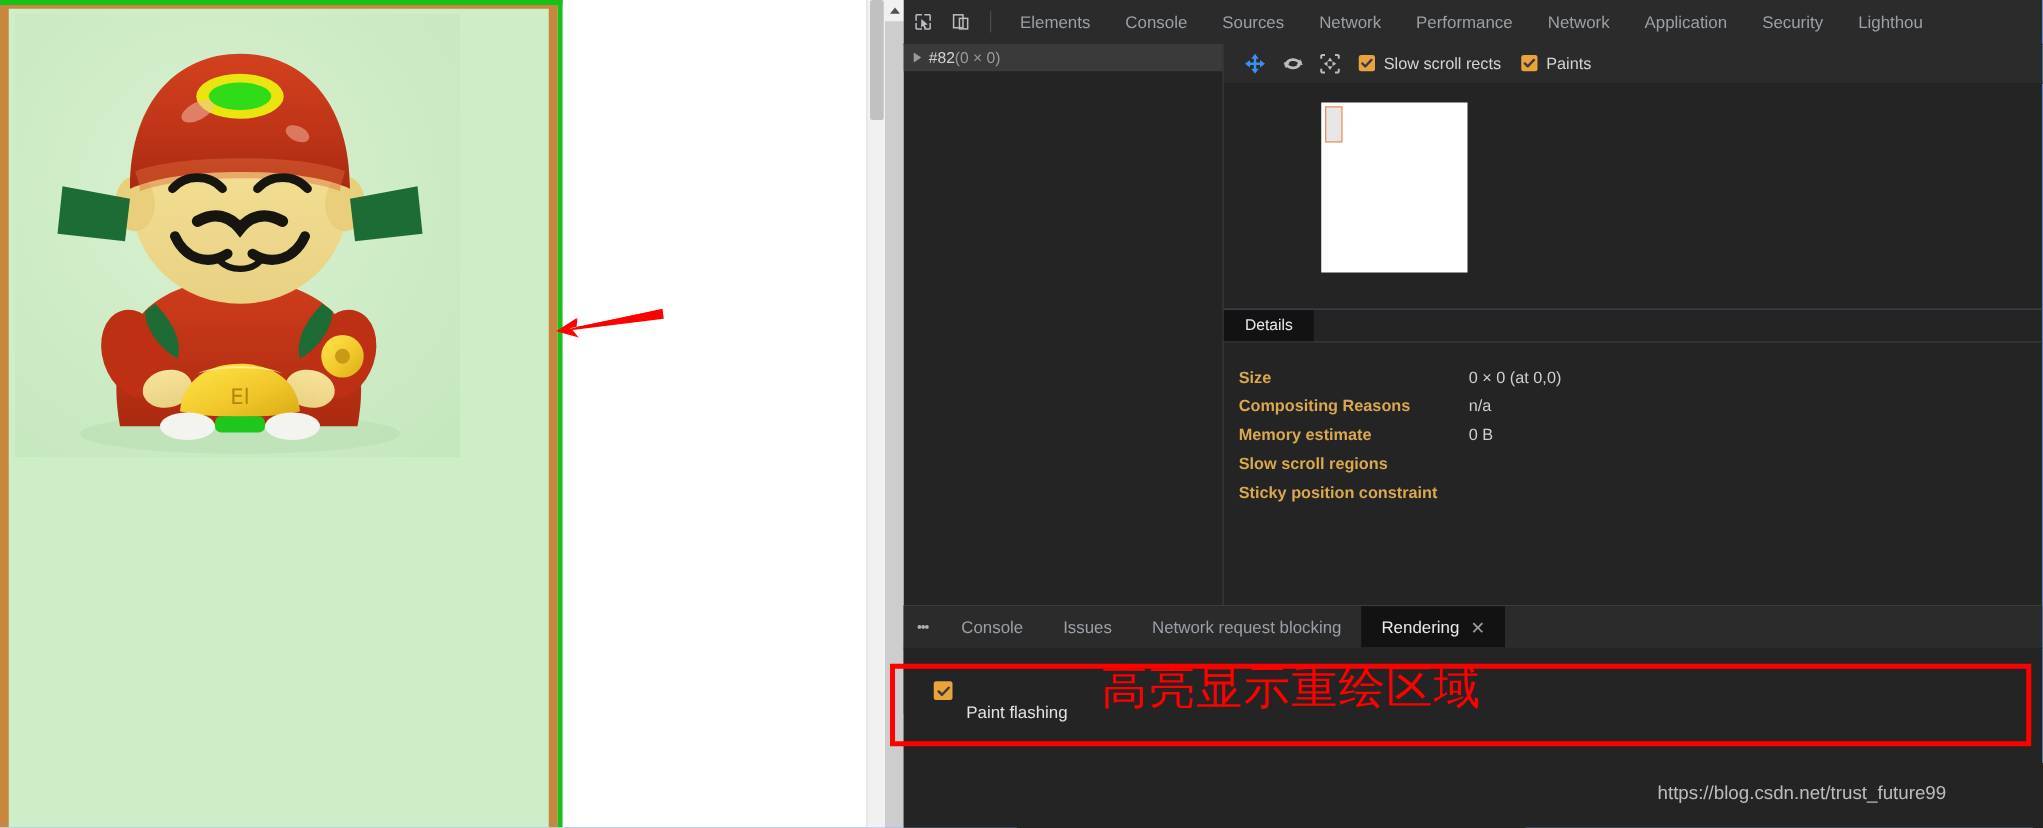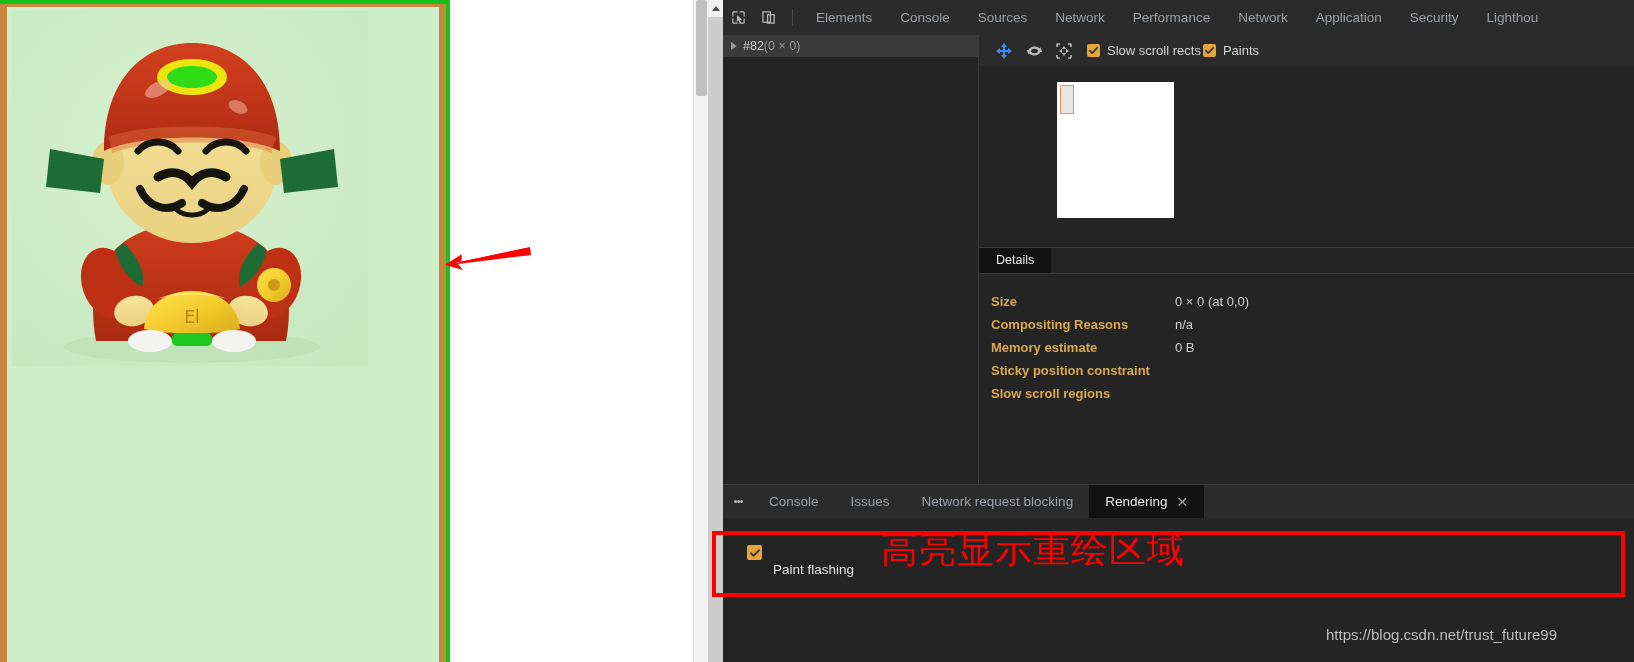--- a/index.html
+++ b/index.html
@@ -366,21 +366,21 @@
 
       <div class="lt-check-wrap">
         <span class="cb">
           <svg width="11" height="11" viewBox="0 0 12 12" xmlns="http://www.w3.org/2000/svg">
             <path d="M2 6.2 L4.6 8.8 L10 3.2" stroke="#3b3b3b" stroke-width="2" fill="none" stroke-linecap="round" stroke-linejoin="round"></path>
           </svg>
         </span>
         <span class="lt-check-label">Slow scroll rects</span>
       </div>
 
-      <div class="lt-check-wrap" style="margin-left:2px;text-align:right;">
+      <div class="lt-check-wrap" style="margin-left:16px;text-align:right;">
         <span class="cb">
           <svg width="11" height="11" viewBox="0 0 12 12" xmlns="http://www.w3.org/2000/svg">
             <path d="M2 6.2 L4.6 8.8 L10 3.2" stroke="#3b3b3b" stroke-width="2" fill="none" stroke-linecap="round" stroke-linejoin="round"></path>
           </svg>
         </span>
         <span class="lt-check-label">Paints</span>
       </div>
     </div>
 
     <div id="layers-canvas">
@@ -400,25 +400,25 @@
         </div>
         <div class="det-row">
           <span class="det-key">Compositing Reasons</span>
           <span class="det-val">n/a</span>
         </div>
         <div class="det-row">
           <span class="det-key">Memory estimate</span>
           <span class="det-val">0 B</span>
         </div>
         <div class="det-row">
+          <span class="det-key">Slow scroll regions</span>
+          <span class="det-val"></span>
+        </div>
+        <div class="det-row">
           <span class="det-key" style="width:230px;">Sticky position constraint</span>
-          <span class="det-val"></span>
-        </div>
-        <div class="det-row">
-          <span class="det-key">Slow scroll regions</span>
           <span class="det-val"></span>
         </div>
       </div>
     </div>
 
     <div id="drawer">
       <div id="drawer-tabbar">
         <div id="drawer-kebab">
           <div class="kebab-dot"></div>
           <div class="kebab-dot"></div>

